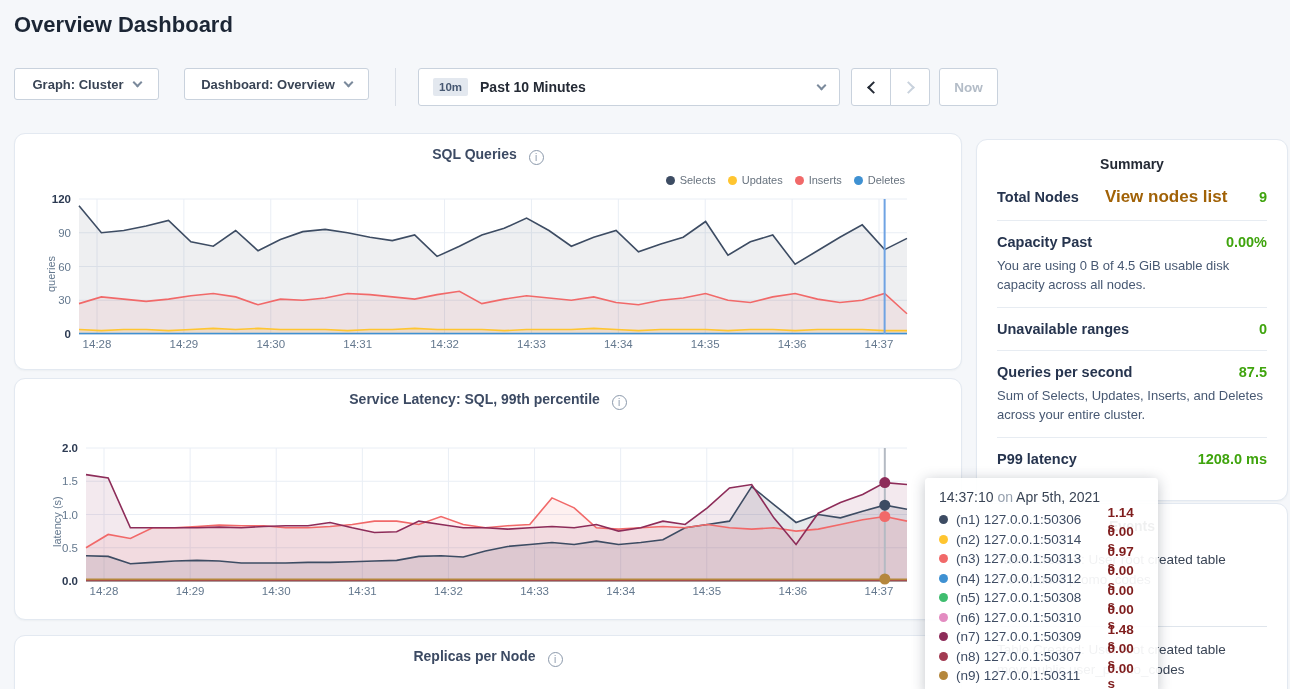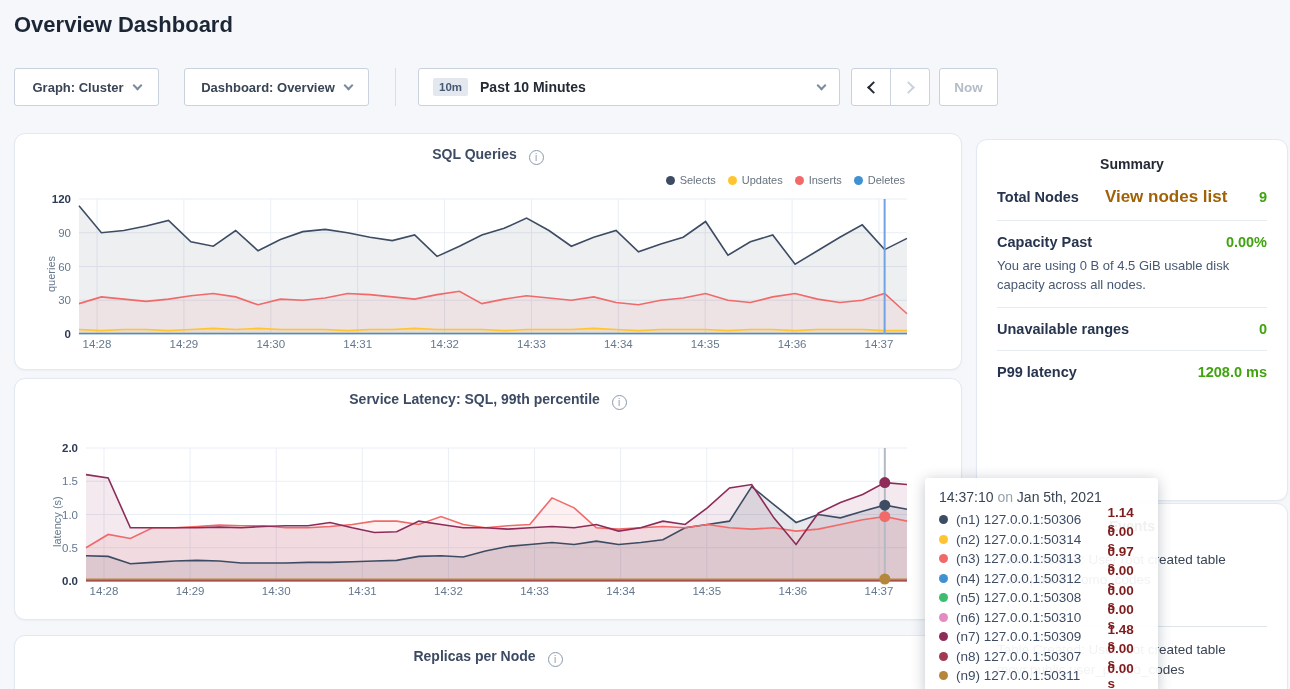--- a/index.html
+++ b/index.html
@@ -2,21 +2,21 @@
 <html><head>
 <meta charset="utf-8">
 <style>
   html,body{margin:0;padding:0;width:1290px;height:689px;overflow:hidden;
     background:#f5f7fa;font-family:"Liberation Sans",sans-serif;color:#394455;}
   *{box-sizing:border-box;}
 
   .page-title{position:absolute;left:14px;top:12px;font-size:22px;font-weight:bold;color:#1c2635;margin:0;}
 
   
-  .ctl{position:absolute;top:68px;height:38px;background:#fff;border:1px solid #c9d2dd;border-radius:3px;
+  .ctl{position:absolute;top:68px;height:32px;background:#fff;border:1px solid #c9d2dd;border-radius:3px;
     display:flex;align-items:center;justify-content:center;font-size:13px;font-weight:bold;color:#394455;cursor:pointer;padding:0 14px;}
   .chev{display:inline-block;width:7px;height:7px;border-right:2px solid #7b8a9c;border-bottom:2px solid #7b8a9c;
     transform:rotate(45deg);margin-left:10px;margin-top:-4px;}
   .vdiv{position:absolute;left:395px;top:68px;width:1px;height:38px;background:#d9dee6;}
   .time-picker{position:absolute;left:418px;top:68px;width:422px;height:38px;background:#fff;border:1px solid #c9d2dd;
     border-radius:3px;display:flex;align-items:center;padding:0 14px;cursor:pointer;}
   .time-badge{background:#e3e8ef;border-radius:2px;font-size:11.5px;font-weight:bold;color:#475872;padding:3px 6px;margin-right:12px;}
   .time-label{font-size:14px;font-weight:bold;color:#242a35;}
   .time-picker .chev{margin-left:auto;}
   .arrow-btn{position:absolute;top:68px;width:40px;height:38px;background:#fff;border:1px solid #c9d2dd;
@@ -255,20 +255,27 @@
       <div class="stat-desc">You are using 0 B of 4.5 GiB usable disk capacity across all nodes.</div>
     </div>
     <div class="stat">
       <div class="stat-row">
         <span class="stat-label">Unavailable ranges</span>
         <span class="stat-value">0</span>
       </div>
     </div>
     <div class="stat">
       <div class="stat-row">
+        <span class="stat-label">Queries per second</span>
+        <span class="stat-value">87.5</span>
+      </div>
+      <div class="stat-desc">Sum of Selects, Updates, Inserts, and Deletes across your entire cluster.</div>
+    </div>
+    <div class="stat">
+      <div class="stat-row">
         <span class="stat-label">P99 latency</span>
         <span class="stat-value">1208.0 ms</span>
       </div>
     </div>
   </div>
 </div>
 
 <div class="card" id="card-events">
   <div class="events-title">Events</div>
   <div class="events-list">
@@ -280,21 +287,21 @@
       <div>Table Created: User root created table</div>
       <div>movr.public.user_promo_codes</div>
     </div>
   </div>
 </div>
 
 <div class="tooltip">
   <div class="tt-title">
     <span>14:37:10</span>
     <span class="tt-on">on</span>
-    <span>Jan 5th, 2021</span>
+    <span>Apr 5th, 2021</span>
   </div>
   <div>
       <div class="tt-row">
         <span class="tt-dot" style="background: rgb(61, 76, 99);"></span>
         <span class="tt-label">(n1) 127.0.0.1:50306</span>
         <span class="tt-value">1.14 s</span>
       </div>
       <div class="tt-row">
         <span class="tt-dot" style="background: rgb(255, 197, 48);"></span>
         <span class="tt-label">(n2) 127.0.0.1:50314</span>

